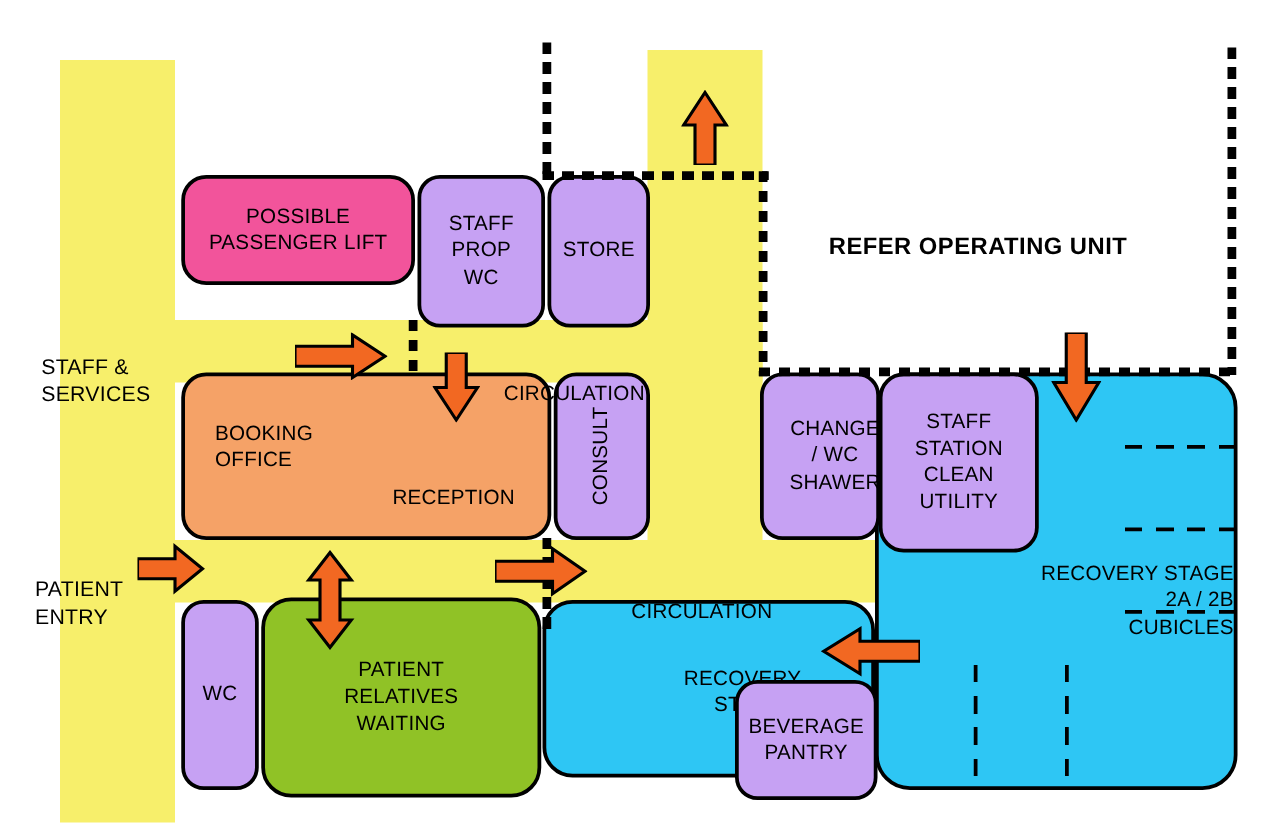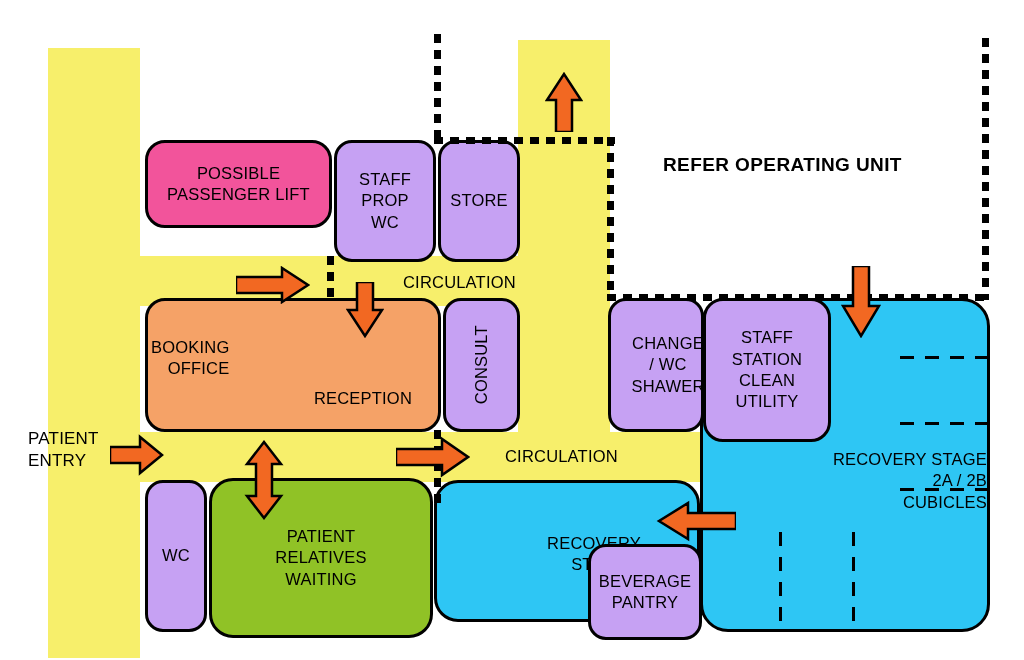--- a/index.html
+++ b/index.html
@@ -22,27 +22,27 @@
   .r-store{left:438px;top:140px;width:82px;height:122px;background:var(--purple);}
   .r-booking{left:145px;top:298px;width:296px;height:134px;background:var(--orange-room);border-radius:20px;}
   .r-consult{left:443px;top:298px;width:77px;height:134px;background:var(--purple);}
   .r-change{left:608px;top:298px;width:96px;height:134px;background:var(--purple);padding-left:24px;}
   .r-recovery2{left:700px;top:298px;width:290px;height:334px;background:var(--cyan);border-radius:28px;}
   .r-staffstation{left:703px;top:298px;width:128px;height:144px;background:var(--purple);border-radius:20px;}
   .r-wc{left:145px;top:480px;width:62px;height:152px;background:var(--purple);}
   .r-waiting{left:209px;top:478px;width:224px;height:160px;background:var(--green);border-radius:24px;}
   .r-recovery3{left:434px;top:480px;width:266px;height:142px;background:var(--cyan);border-radius:24px;}
   .r-beverage{left:588px;top:544px;width:114px;height:96px;background:var(--purple);}
-  .booking-label{position:absolute;left:3px;top:36px;text-align:right;white-space:pre-line;}
+  .booking-label{position:absolute;left:24px;top:36px;text-align:left;white-space:pre-line;}
   .reception-label{position:absolute;right:26px;bottom:20px;}
   .r-consult span{transform:rotate(-90deg);white-space:nowrap;display:block;}
   .recovery2-label{position:absolute;left:0;right:0;top:148px;text-align:right;}
   .recovery3-label{position:absolute;left:44px;top:50px;width:160px;text-align:right;}
   
-  .note{position:absolute;white-space:pre-line;font-size:17px;line-height:1.3;letter-spacing:.2px;}
+  .note{position:absolute;white-space:pre-line;font-size:17px;line-height:1.3;letter-spacing:.2px;margin-top:33px;}
   .note-refer{font-size:19px;font-weight:bold;letter-spacing:.4px;white-space:nowrap;}
   .note-circ{font-size:16.5px;white-space:nowrap;}
   
   .dot-h{position:absolute;height:7px;background:repeating-linear-gradient(90deg,#000 0 9px,transparent 9px 16px);}
   .dot-v{position:absolute;width:7px;background:repeating-linear-gradient(180deg,#000 0 9px,transparent 9px 16px);}
   
   .dash-h{position:absolute;height:3px;background:repeating-linear-gradient(90deg,#000 0 14px,transparent 14px 25px);}
   .dash-v{position:absolute;width:3px;background:repeating-linear-gradient(180deg,#000 0 14px,transparent 14px 25px);}
   
   .arrow{position:absolute;}
@@ -119,20 +119,22 @@
   <div class="dot-v" style="left:982px;top:38px;height:262px;"></div>
   <div class="dot-v" style="left:327px;top:256px;height:48px;"></div>
   <div class="dot-v" style="left:434px;top:430px;height:76px;"></div>
 
   <div class="dash-h" style="left:900px;top:356px;width:88px;"></div>
   <div class="dash-h" style="left:900px;top:422px;width:88px;"></div>
   <div class="dash-h" style="left:900px;top:488px;width:88px;"></div>
   <div class="dash-v" style="left:779px;top:532px;height:94px;"></div>
   <div class="dash-v" style="left:852px;top:532px;height:94px;"></div>
 
+  <div class="note" style="left:33px;top:250px;">STAFF &amp;
+SERVICES</div>
   <div class="note" style="left:28px;top:428px;">PATIENT
 ENTRY</div>
   <div class="note note-refer" style="left:663px;top:153px;">REFER OPERATING UNIT</div>
   <div class="note note-circ" style="left:403px;top:272px;">CIRCULATION</div>
   <div class="note note-circ" style="left:505px;top:446px;">CIRCULATION</div>
 
   <div class="arrow" style="left:545px;top:72px;width:38px;height:60px;">
     <svg viewBox="0 0 38 60">
         <polygon points="11,60 11,28 2,28 19,2 36,28 27,28 27,60"></polygon>
       </svg>

